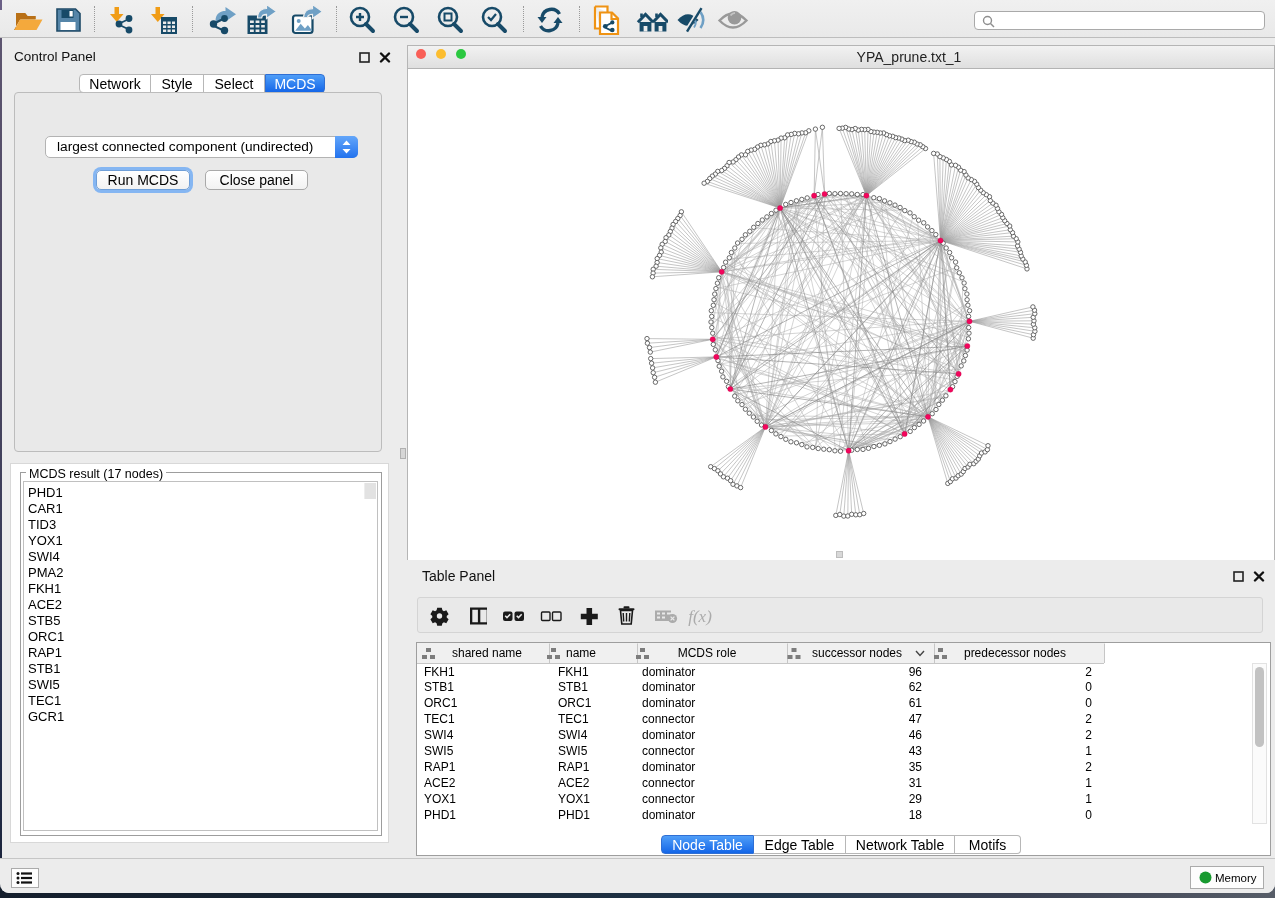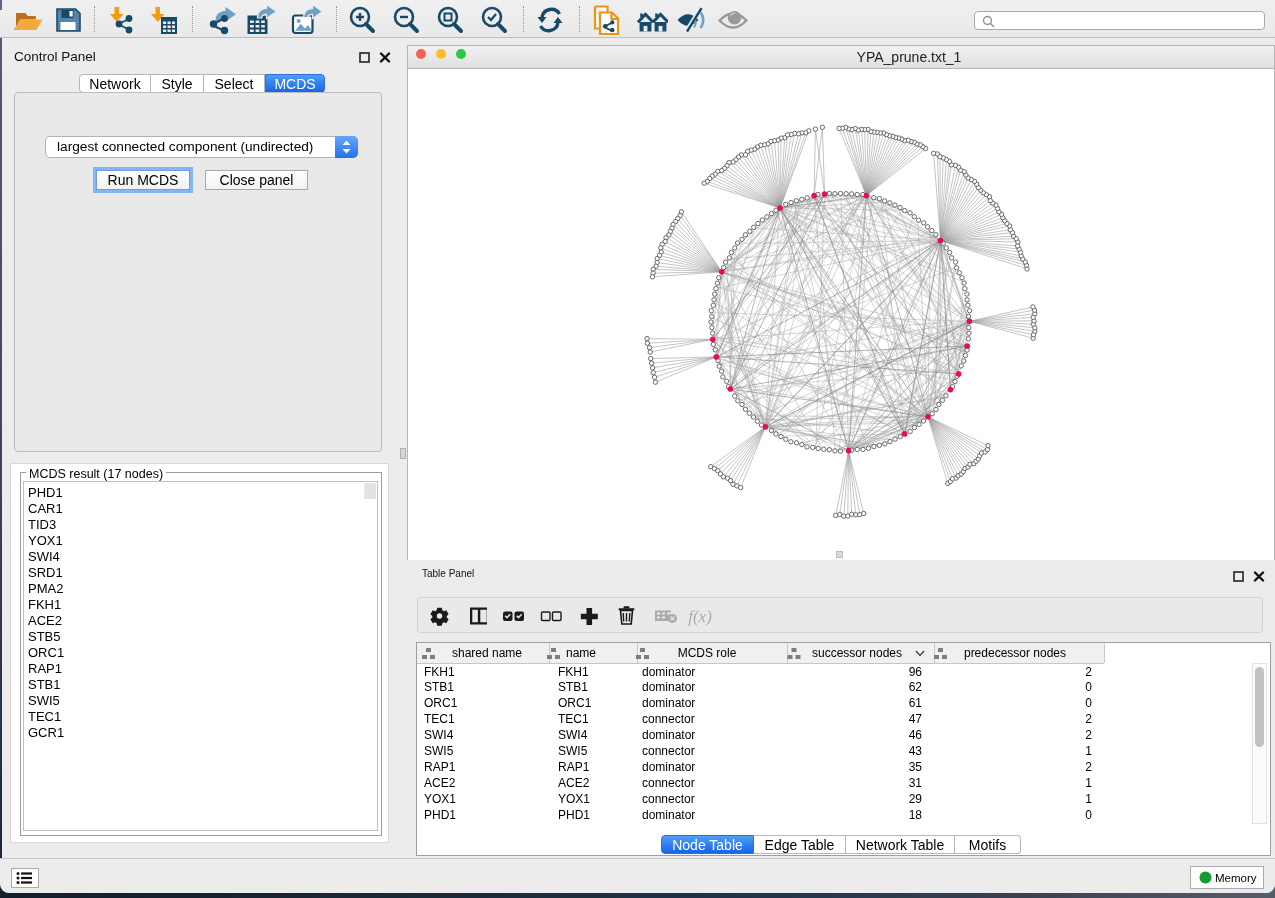--- a/index.html
+++ b/index.html
@@ -28,40 +28,40 @@
   border-radius:0 4px 4px 0; }
 .cp-content { position:absolute; left:14px; top:92px; width:368px; height:360px;
   border:1px solid #bcbcbc; border-radius:4px; background:#e9e9e9; }
 .opt-label { position:absolute; left:0; top:22px; width:368px; text-align:center; font-size:14px; color:#000; }
 .combo { position:absolute; left:30px; top:43px; width:313px; height:22px;
   background:#fff; border:1px solid #b3b3b3; border-radius:5px; }
 .combo-text { position:absolute; left:11px; top:2px; font-size:13.7px; color:#000; }
 .combo-btn { position:absolute; right:-1px; top:-1px; width:23px; height:22px;
   background:linear-gradient(#63a6fa,#2272ee); border-radius:0 5px 5px 0; }
 .btn { position:absolute; height:20px; background:linear-gradient(#ffffff,#f2f2f2);
-  border:1px solid #a9a9a9; border-radius:0; font-size:14px; color:#000;
+  border:1px solid #a9a9a9; border-radius:5px; font-size:14px; color:#000;
   text-align:center; line-height:18px; }
 .listbox { background:#fff; border:1px solid #c0c0c0; font-size:13px; color:#000; }
 .listbox div { height:16px; line-height:16px; padding-left:4px; }
 .lb-scroll { position:absolute; right:1px; top:1px; width:12px; height:346px; background:#fafafa; border-left:1px solid #ededed;}
 .lb-thumb { position:absolute; right:0px; top:0px; width:11px; height:76px; background:#e2e2e2; }
 
 .vsplit { position:absolute; left:398px; top:39px; width:9px; height:818px; background:#ececec; }
 .vs-handle { position:absolute; left:400px; top:448px; width:6px; height:11px; background:#d6d6d6; border:1px solid #b0b0b0; }
 .hs-handle { position:absolute; left:836px; top:551px; width:7px; height:7px; background:#d8d8d8; border:1px solid #bdbdbd; }
 
 .netwin { position:absolute; left:407px; top:45px; width:868px; height:515px;
   border:1px solid #b5b5b5; border-bottom:none; background:#fff; }
 .nw-title { position:absolute; left:0; top:0; width:100%; height:23px;
   background:linear-gradient(#f2f2f2,#dfdfdf); border-bottom:1px solid #b3b3b3; }
 .nw-title .t { position:absolute; left:0; width:1002px; text-align:center; top:3px; font-size:14px; font-weight:400; color:#222; }
 .light { position:absolute; top:3px; width:10px; height:10px; border-radius:50%; }
 
 .tpanel { position:absolute; left:405px; top:561px; width:870px; height:296px; background:#ececec; }
-.tp-title { position:absolute; left:17px; top:7px; font-size:10px; color:#111; }
+.tp-title { position:absolute; left:17px; top:7px; font-size:14px; color:#111; }
 .tp-toolbar { position:absolute; left:12px; top:36px; width:846px; height:36px;
   background:#e9e9e9; border:1px solid #d4d4d4; border-radius:3px;padding-left:28px; }
 .tbl { position:absolute; left:11px; top:81px; width:855px; height:214px; background:#fff; border:1px solid #9e9e9e; }
 .btabs { position:absolute; left:256px; top:274px; height:19px; }
 .btab { position:absolute; top:0; height:19px; line-height:19px; text-align:center;
   background:#fff; border:1px solid #b7b7b7; color:#000; font-size:14px; }
 .btab.sel { background:linear-gradient(#4f9ef8,#1466e8); color:#fff; border-color:#2f6fd4; border-radius:4px 0 0 4px; }
 
 .statusbar { position:absolute; left:0; top:858px; width:1275px; height:35px;
   background:#ececec; border-top:1px solid #c6c6c6;padding-left:45px; }
@@ -260,21 +260,20 @@
 </div>
 <div class="fs-white-bg" style="position:absolute;left:10px;top:463px;width:379px;height:380px;background:#fff;border:1px solid #d8d8d8"></div>
 <div style="position:absolute;left:20px;top:472px;width:362px;height:364px;border:1px solid #9d9d9d"></div>
 <div style="position:absolute;left:26px;top:467px;background:#fff;padding:0 3px;font-size:12.5px;color:#000">MCDS result (17 nodes)</div>
 <div class="listbox" style="position:absolute;left:23px;top:481px;width:355px;height:350px">
     <div style="margin-top:3px">PHD1</div>
       <div>CAR1</div>
       <div>TID3</div>
     <div>YOX1</div>
       <div>SWI4</div>
-      <div>SRD1</div>
       <div>PMA2</div>
       <div>FKH1</div>
     <div>ACE2</div>
       <div>STB5</div>
       <div>ORC1</div>
       <div>RAP1</div>
       <div>STB1</div>
     <div>SWI5</div>
       <div>TEC1</div>
       <div>GCR1</div>

